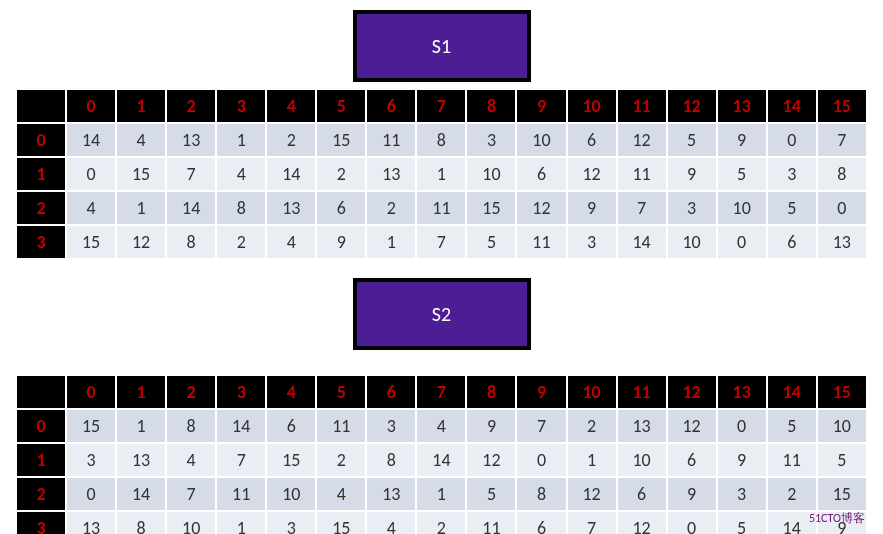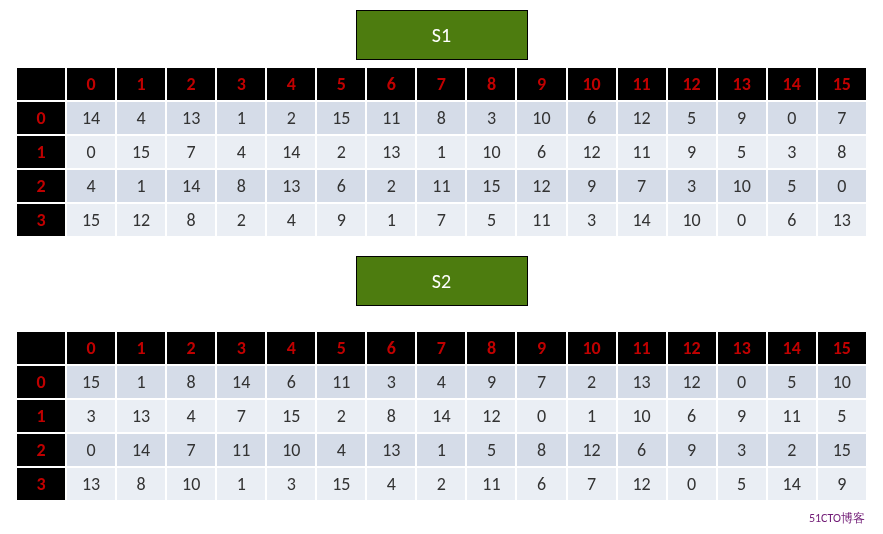--- a/index.html
+++ b/index.html
@@ -6,26 +6,26 @@
     margin: 0;
     padding: 10px 15px;
     font-family: Calibri, Arial, sans-serif;
     background: #ffffff;
     width: 883px;
     box-sizing: border-box;
   }
   .sbox-label {
     width: 170px;
     margin: 0 auto 6px auto;
-    background: #4d7c0f;
-    border: 1px solid #000000;
+    background: #4c1d95;
+    border: 4px solid #000000;
     color: #ffffff;
     text-align: center;
     font-size: 20px;
-    padding: 12px 0;
+    padding: 20px 0;
   }
   table.sbox {
     border-collapse: collapse;
     width: 100%;
     table-layout: fixed;
     font-size: 18px;
   }
   table.sbox th {
     background: #000000;
     color: #c00000;

